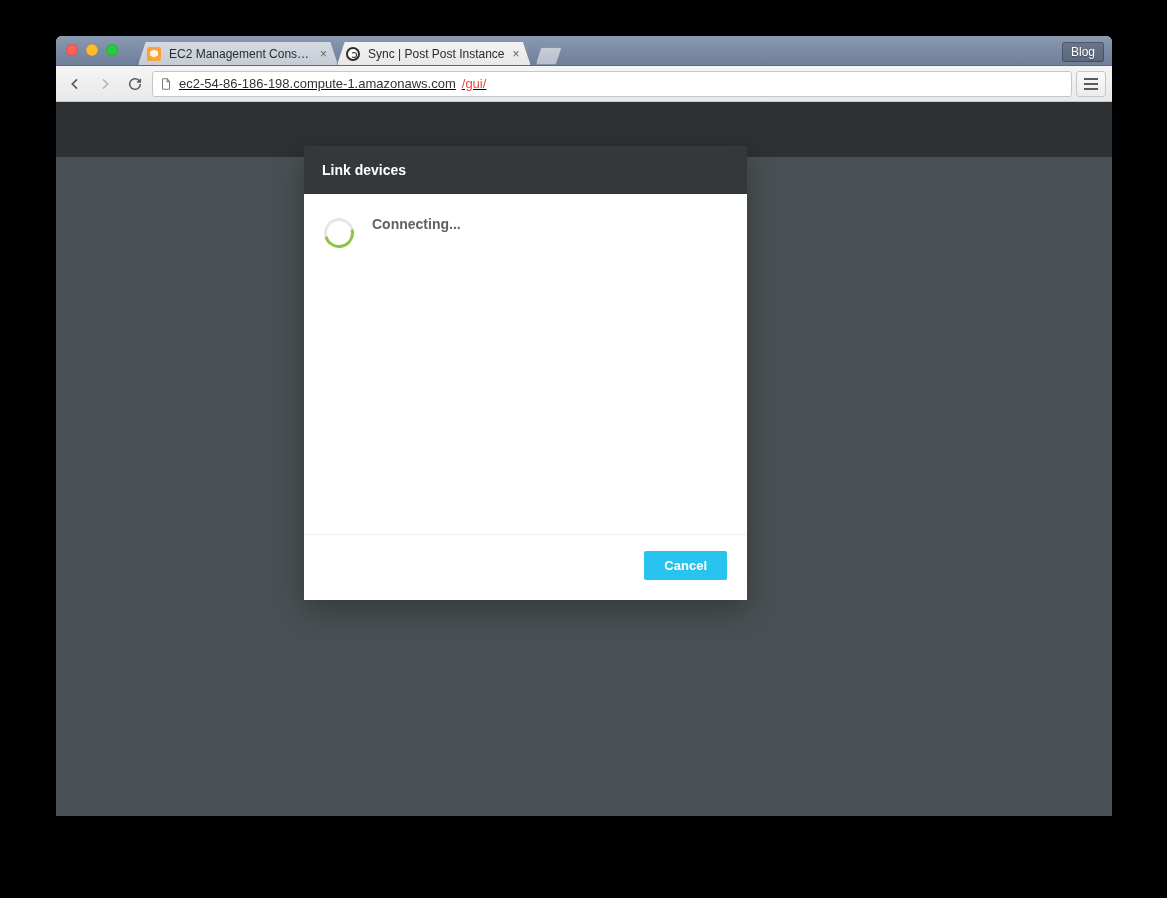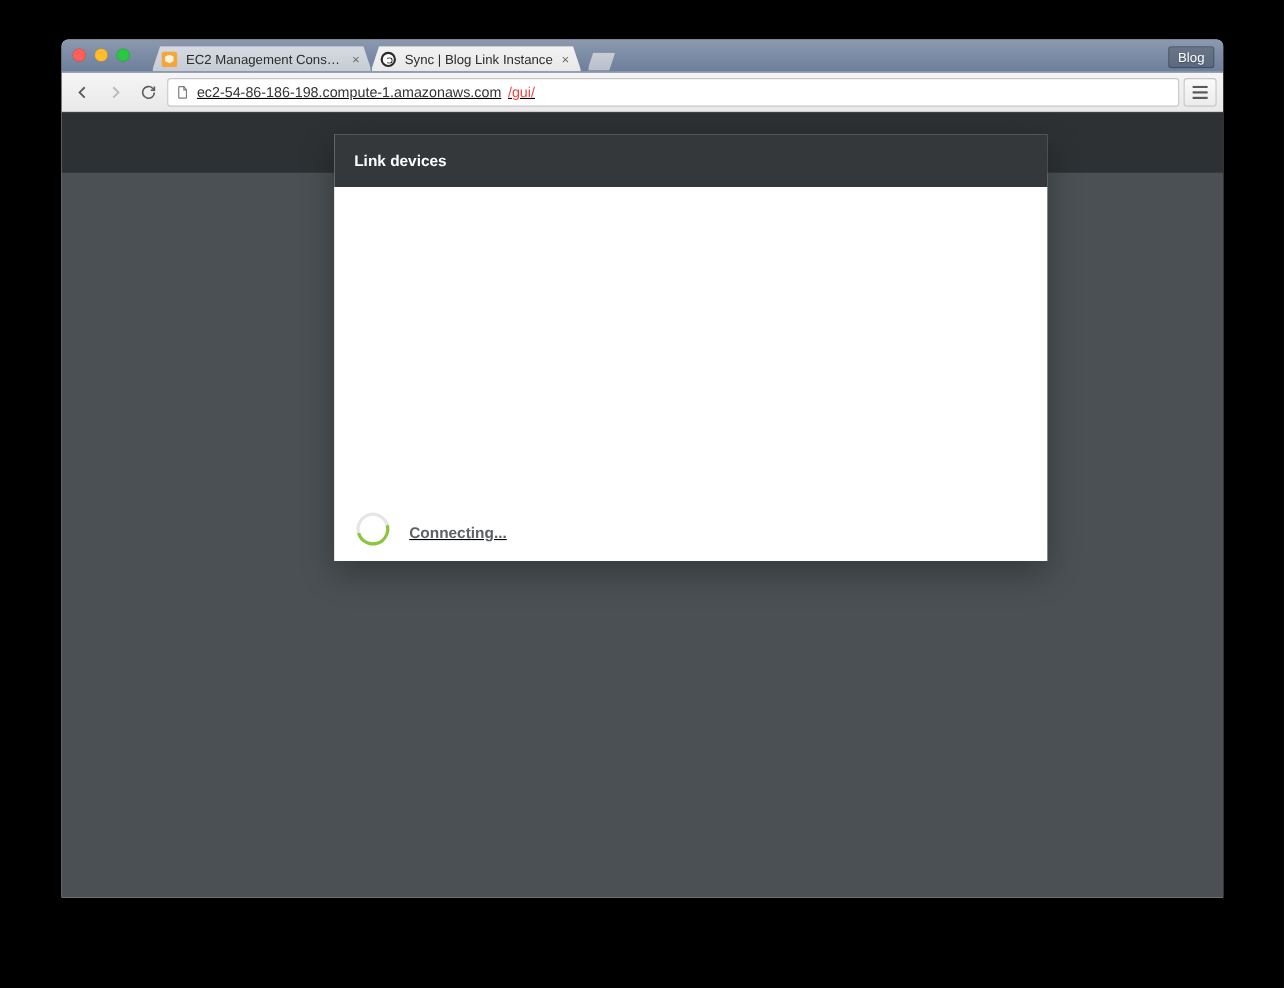--- a/index.html
+++ b/index.html
@@ -168,40 +168,39 @@
       width: 100%;
     }
     .overlay {
       position: absolute;
       inset: 0;
       background: rgba(64,69,72,0.5);
     }
     .modal {
       position: absolute;
       left: 248px;
-      top: 20px;
-      width: 648px;
+      top: 44px;
+      width: 443px;
       background: #fff;
       box-shadow: 0 10px 30px rgba(0,0,0,0.3);
     }
     .modal-header {
       background: #34383b;
       color: #fff;
       font-size: 14px;
       font-weight: 600;
       padding: 16px 18px;
     }
     .modal-body {
       background: #fff;
       padding: 22px 20px 14px 20px;
       min-height: 340px;
       display: flex;
       gap: 18px;
-      align-items: flex-end;
-      text-decoration: underline;
+      align-items: flex-start;
     }
     .spinner {
       width: 30px; height: 30px;
       border-radius: 50%;
       border: 3px solid #e6e6e6;
       border-bottom-color: #8cc63f;
       border-right-color: #8cc63f;
       transform: rotate(30deg);
       flex-shrink: 0;
       margin-top: 2px;
@@ -273,21 +272,21 @@
     </div>
 
     <div class="tabs">
       <div class="tab">
         <div class="favicon fav-aws"></div>
         <span class="tab-title">EC2 Management Console</span>
         <span class="tab-close">×</span>
       </div>
       <div class="tab active">
         <div class="favicon fav-sync"></div>
-        <span class="tab-title">Sync | Blog Link Instance</span>
+        <span class="tab-title">Sync | Post Post Instance</span>
         <span class="tab-close">×</span>
       </div>
       <div class="newtab"></div>
     </div>
 
     <div class="guest-badge">Blog</div>
   </div>
 
   <div class="toolbar">
     <div class="nav-btn">
@@ -328,16 +327,19 @@
     <div class="overlay"></div>
 
     <div class="modal">
       <div class="modal-header">Link devices</div>
       <div class="modal-body">
         <div class="spinner"></div>
         <div class="modal-text">
           <div class="status-title">Connecting...</div>
         </div>
       </div>
+      <div class="modal-footer">
+        <button class="btn-cancel">Cancel</button>
+      </div>
     </div>
   </div>
 
 </div>
 
 </body></html>

